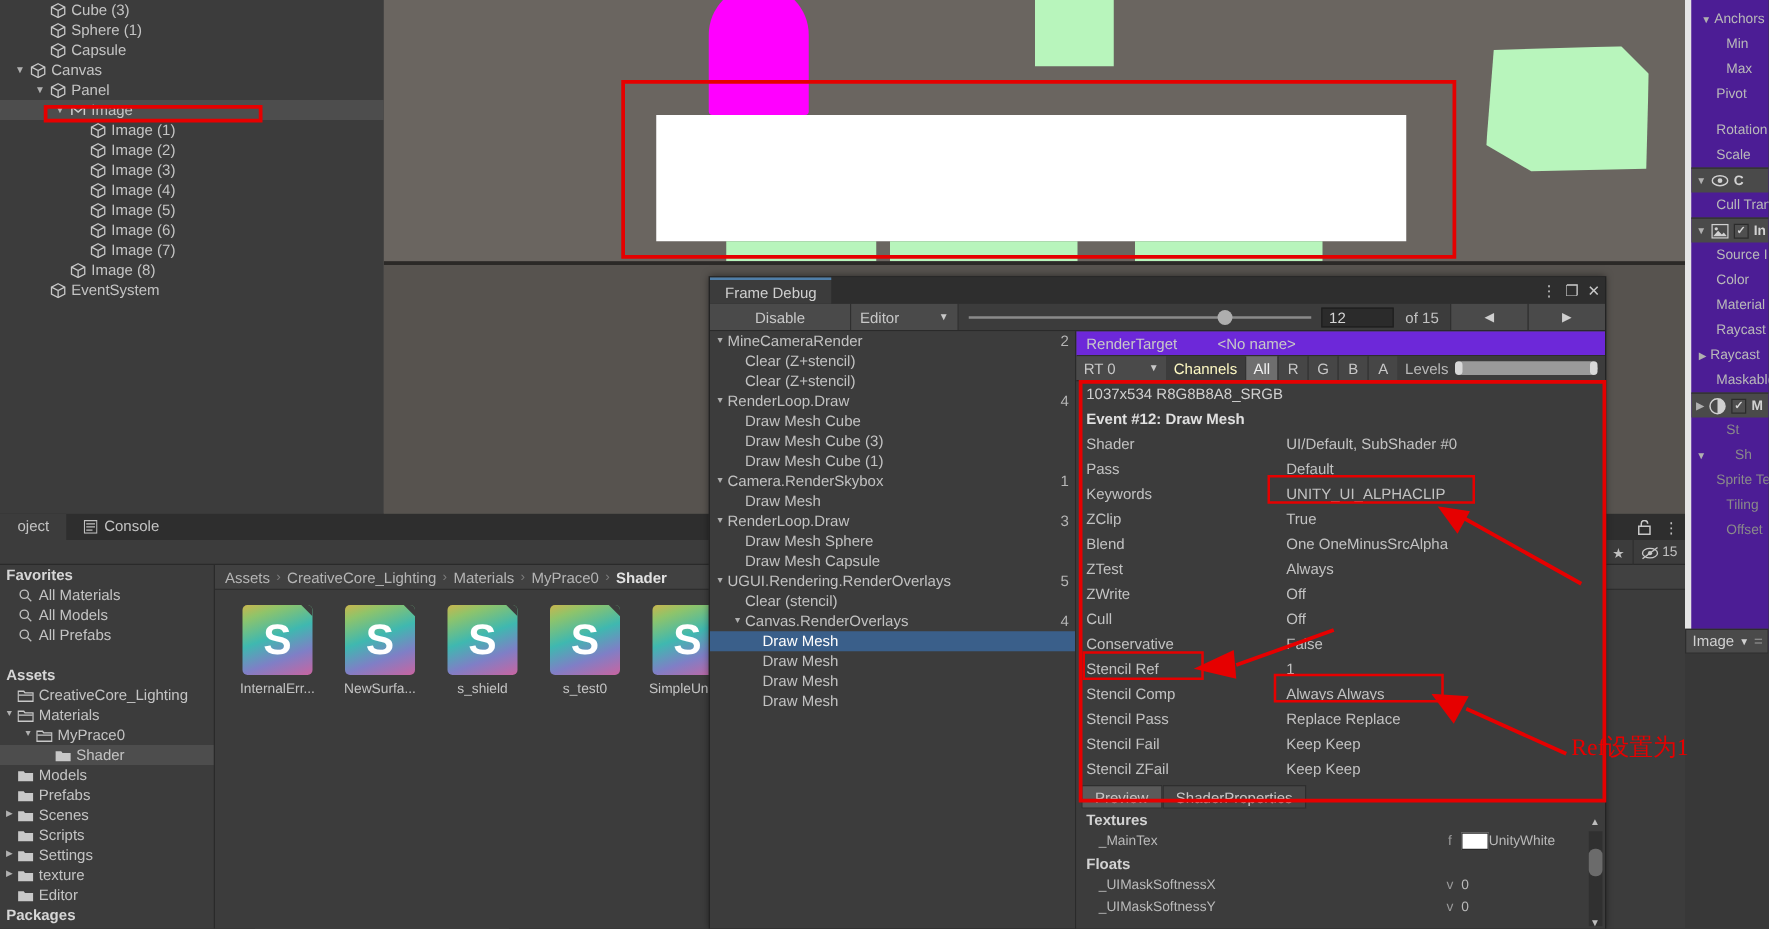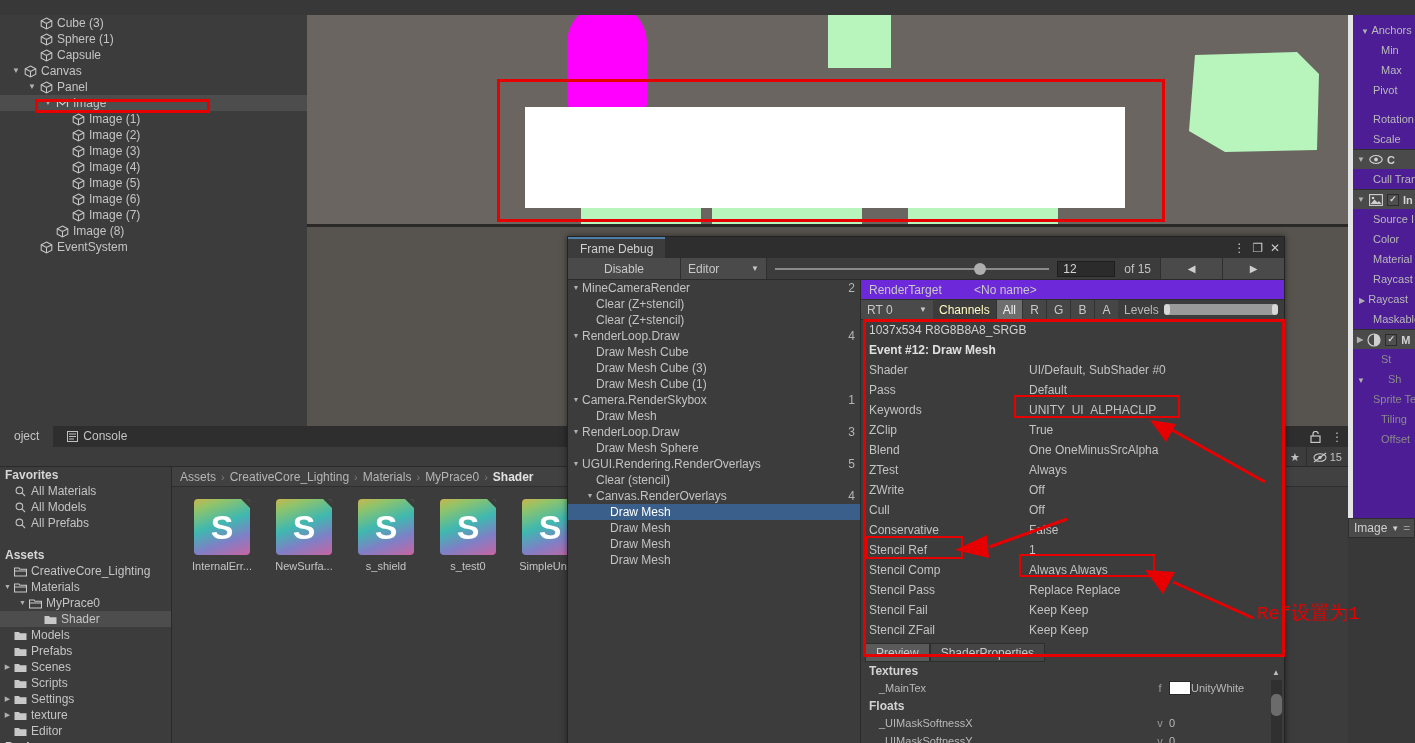--- a/index.html
+++ b/index.html
@@ -4,21 +4,21 @@
 <style>
   * { box-sizing: border-box; margin: 0; padding: 0; }
   html, body {
     width: 1415px; height: 743px;
     background: #383838;
     font-family: "Liberation Sans", sans-serif;
     font-size: 12px;
     color: #b9b9b9;
     overflow: hidden;
   }
-  #root { position: relative; width: 1415px; height: 567px; margin-top: 15px; }
+  #root { position: relative; width: 1415px; height: 567px; }
 
   
   #hierarchy {
     position: absolute; left: 0; top: 0; width: 307px; height: 411px;
     background: #3c3c3c; overflow: hidden;
   }
   .h-row {
     height: 16px; line-height: 16px; white-space: nowrap;
     display: flex; align-items: center; font-size: 12px; color: #c4c4c4;
     position: relative;
@@ -250,21 +250,21 @@
     position: absolute; right: 2px; top: 18px; bottom: 2px; width: 11px; background: #303030;
   }
   #prop-scroll .thumb { position: absolute; top: 14px; width: 11px; height: 22px; background: #6b6b6b; border-radius: 5px; }
   .sc-arrow { position: absolute; left: 1px; font-size: 8px; color: #bdbdbd; }
 
   
   .anno-box { position: absolute; border: 3px solid #e60000; pointer-events: none; }
   .anno-box.thin { border-width: 2px; }
   #anno-note {
     position: absolute; color: #e60000; font-size: 19px; white-space: nowrap;
-    font-family: Liberation Mono, monospace;
+    font-family: Liberation Serif, serif;
   }
   .anno-arrow { position: absolute; pointer-events: none; }
 </style>
 </head>
 <body>
 
 <div id="root">
 
   <div id="hierarchy">
     <div id="hierarchy-rows">
@@ -871,20 +871,25 @@
             <div class="fd-row">
               <span style="width:2px;flex:0 0 2px"></span>
               <span class="fd-tri">▼</span>
               <span>RenderLoop.Draw</span>
               <span class="fd-count">3</span>
             </div>
             <div class="fd-row">
               <span style="width:16px;flex:0 0 16px"></span>
               <span class="fd-tri"></span>
               <span>Draw Mesh Sphere</span>
+            </div>
+            <div class="fd-row">
+              <span style="width:16px;flex:0 0 16px"></span>
+              <span class="fd-tri"></span>
+              <span>Draw Mesh Capsule</span>
             </div>
             <div class="fd-row">
               <span style="width:2px;flex:0 0 2px"></span>
               <span class="fd-tri">▼</span>
               <span>UGUI.Rendering.RenderOverlays</span>
               <span class="fd-count">5</span>
             </div>
             <div class="fd-row">
               <span style="width:16px;flex:0 0 16px"></span>
               <span class="fd-tri"></span>

